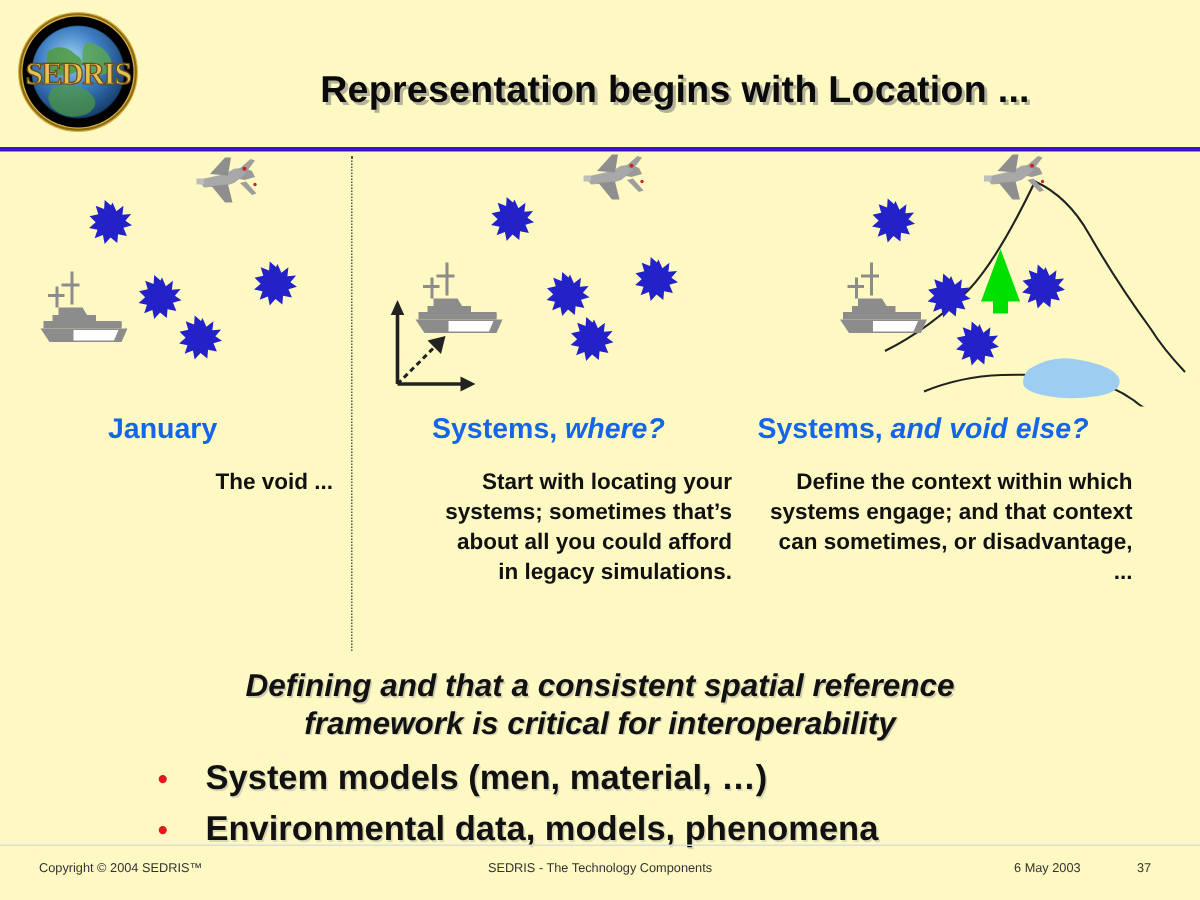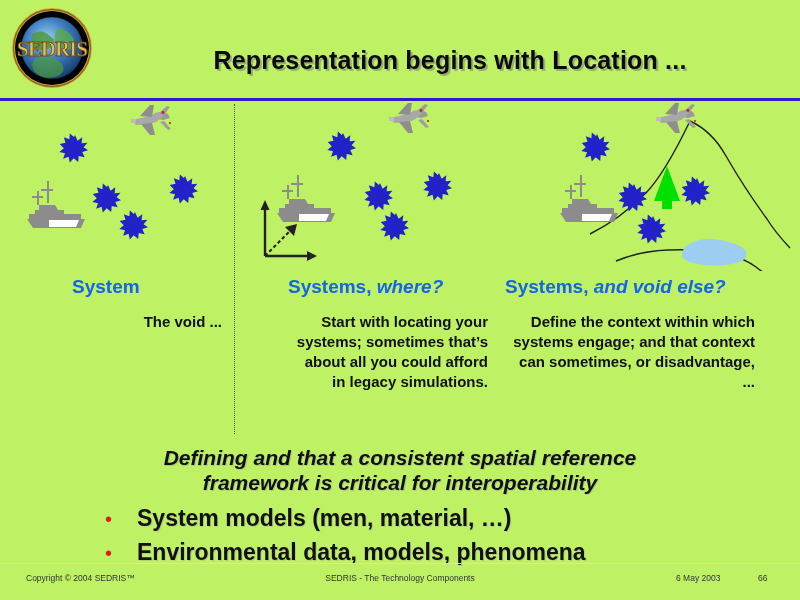--- a/index.html
+++ b/index.html
@@ -2,21 +2,21 @@
 <html><head>
 <meta charset="utf-8">
 <style>
   html,body{margin:0;padding:0;}
   body{
     width:800px;height:600px;overflow:hidden;
     background:#f7f7f7;
     font-family:"Liberation Sans", sans-serif;
     position:relative;
   }
-  .slide{position:absolute;inset:0;background:#bef264;}
+  .slide{position:absolute;inset:0;background:#fef9c3;}
 
   
   .logo{position:absolute;left:6px;top:6px;width:92px;height:84px;}
   .logo svg{display:block;}
   .title{
     position:absolute;left:120px;top:46px;width:660px;
     text-align:center;
     font-size:25px;font-weight:bold;color:#0a0a0a;
     letter-spacing:.2px;
     text-shadow:2px 2px 0 rgba(120,120,120,.55);
@@ -189,21 +189,21 @@
                    q-16,-3 -16,-9 q0,-5 4,-9 z" fill="#9ecdf2"></path>
         </g>
       </g>
     </svg>
   </div>
 
   <div class="divider"></div>
 
   <div class="col c1">
     <div class="chead">
-      <span>System</span>
+      <span>January</span>
     </div>
     <div class="cbody">The void ...</div>
   </div>
 
   <div class="col c2">
     <div class="chead">
       <span>Systems,</span>
       <i>where?</i>
     </div>
     <div class="cbody">Start with locating your systems; sometimes that’s about all you could afford in legacy simulations.</div>
@@ -230,15 +230,15 @@
     <div class="bullet">
       <span class="bdot">•</span>
       <span class="btxt">Environmental data, models, phenomena</span>
     </div>
   </div>
 
   <div class="fline"></div>
   <div class="foot f-left">Copyright © 2004 SEDRIS™</div>
   <div class="foot f-mid">SEDRIS - The Technology Components</div>
   <div class="foot f-date">6 May 2003</div>
-  <div class="foot f-page">66</div>
+  <div class="foot f-page">37</div>
 
 </div>
 
 </body></html>

